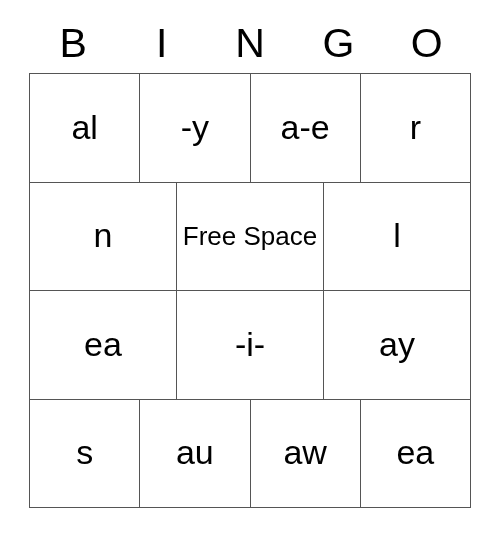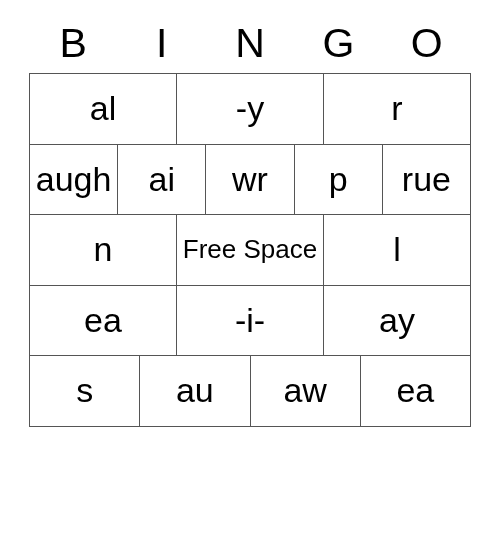--- a/index.html
+++ b/index.html
@@ -41,21 +41,21 @@
     line-height: 1;
     font-weight: 400;
     letter-spacing: 0;
     color: #000000;
     user-select: none;
   }
 
   
   #grid {
     width: 442px;
-    height: 354px;
+    height: 435px;
     border-top: 1px solid #555555;
     border-left: 1px solid #555555;
     box-sizing: border-box;
     display: flex;
     flex-direction: column;
   }
   .grid-row {
     display: flex;
     flex: 1 1 0;
     min-height: 0;
@@ -95,30 +95,24 @@
     <div class="header-cell">N</div>
     <div class="header-cell">G</div>
     <div class="header-cell">O</div>
   </div>
 
   <div id="grid">
 
     <div class="grid-row">
       <div class="grid-cell">al</div>
       <div class="grid-cell">-y</div>
+      <div class="grid-cell">a-e</div>
       <div class="grid-cell">r</div>
     </div>
 
-    <div class="grid-row">
-      <div class="grid-cell">augh</div>
-      <div class="grid-cell">ai</div>
-      <div class="grid-cell">wr</div>
-      <div class="grid-cell">p</div>
-      <div class="grid-cell">rue</div>
-    </div>
 
     <div class="grid-row">
       <div class="grid-cell">n</div>
       <div class="grid-cell free-space">Free Space</div>
       <div class="grid-cell">l</div>
     </div>
 
     <div class="grid-row">
       <div class="grid-cell">ea</div>
       <div class="grid-cell">-i-</div>

